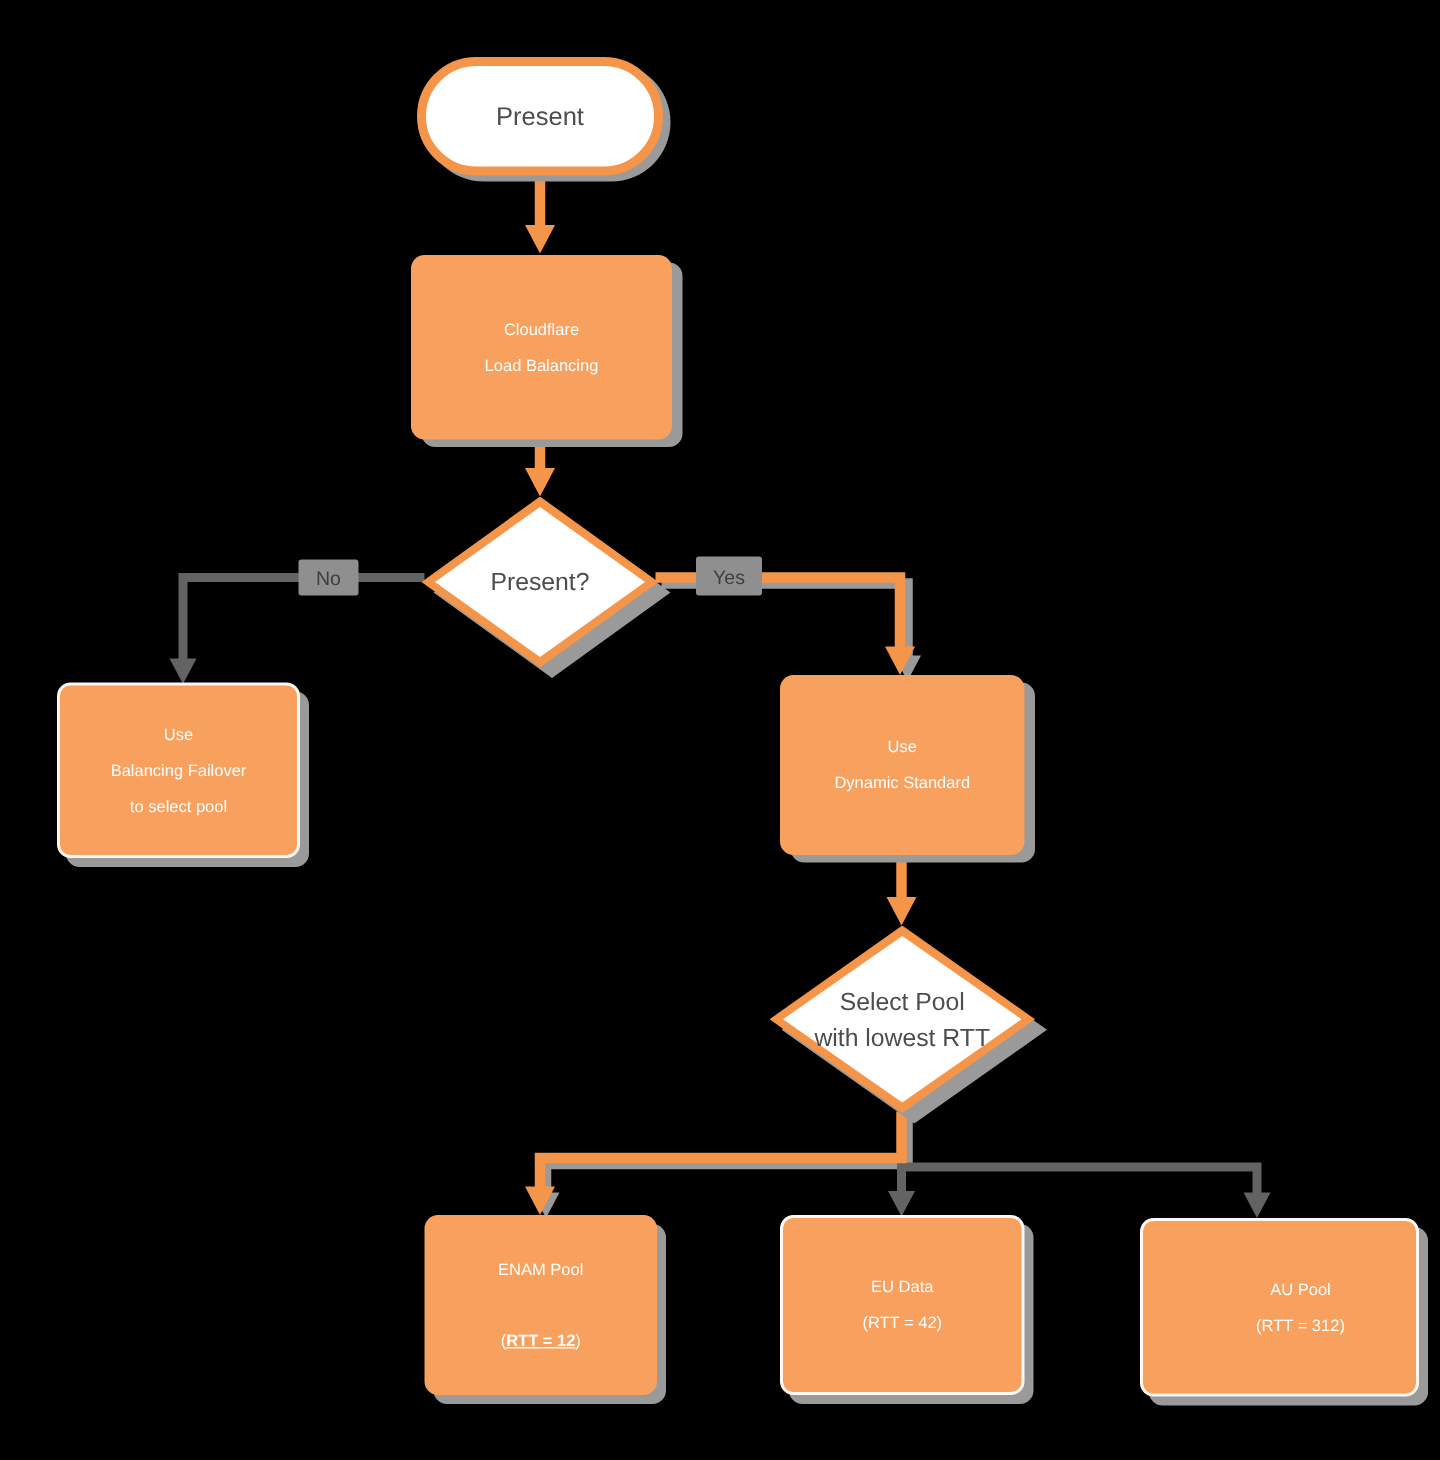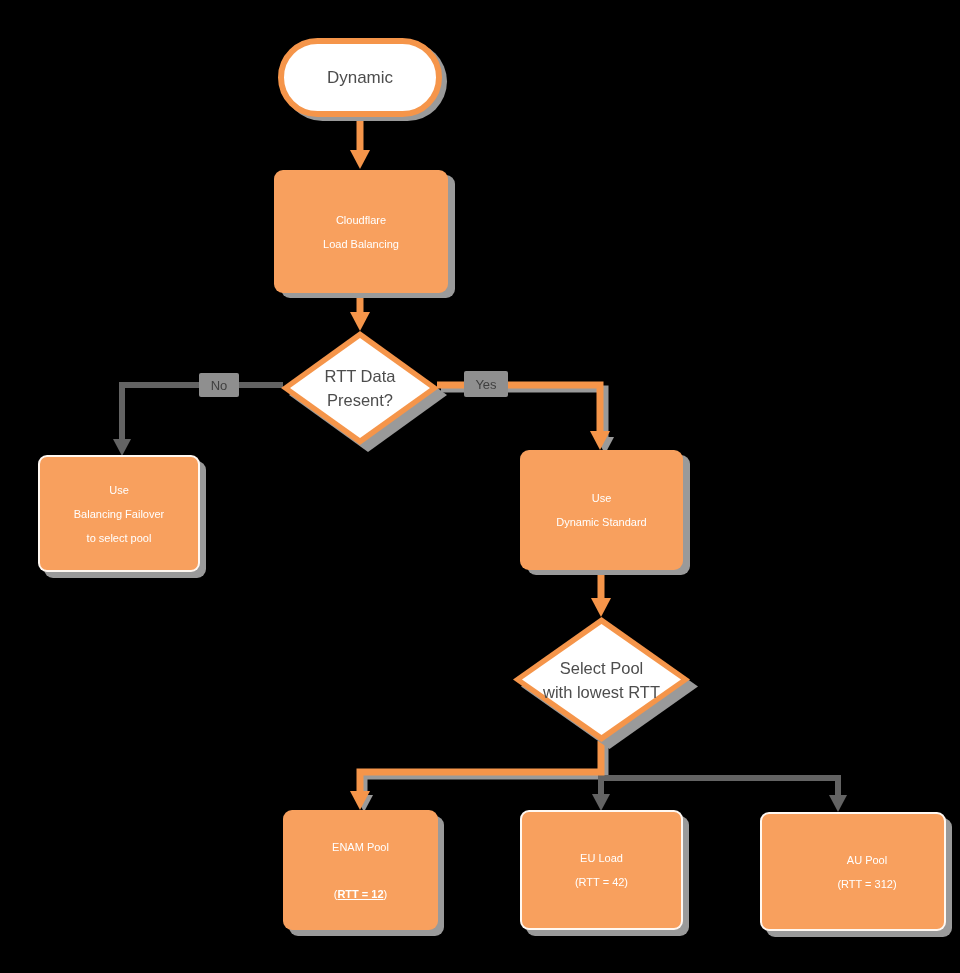--- a/index.html
+++ b/index.html
@@ -61,34 +61,33 @@
     <polygon points="360,331 350,312 370,312" fill="#F5954A"></polygon>
     <path d="M437,385 L600,385 L600,434" fill="none" stroke="#F5954A" stroke-width="7"></path>
     <polygon points="600,450 590,431 610,431" fill="#F5954A"></polygon>
     <path d="M601,570 L601,601" fill="none" stroke="#F5954A" stroke-width="7"></path>
     <polygon points="601,617 591,598 611,598" fill="#F5954A"></polygon>
     <path d="M601,741 L601,772 L360,772 L360,795" fill="none" stroke="#F5954A" stroke-width="7"></path>
     <polygon points="360,810 350,791 370,791" fill="#F5954A"></polygon>
   </svg>
 
   <div class="stadium" style="left:278px;top:38px;width:152px;height:67px;">
-    <span>Dynamic</span>
+    <span>Present</span>
   </div>
 
   <div class="node-box" style="left:274px;top:170px;width:174px;height:123px;">
     <span>Cloudflare</span>
     <span>Load Balancing</span>
   </div>
 
   <div class="diamond-wrap" style="left:281px;top:331px;width:158px;height:114px;">
     <div class="diamond-layer diamond-shadow"></div>
     <div class="diamond-layer diamond-border"></div>
     <div class="diamond-layer diamond-inner"></div>
     <div class="diamond-text">
-      <div>RTT Data</div>
       <div>Present?</div>
     </div>
   </div>
 
   <div class="edge-label" style="left:199px;top:373px;width:40px;height:24px;">
     <span>No</span>
   </div>
 
   <div class="edge-label" style="left:464px;top:371px;width:44px;height:26px;">
     <span>Yes</span>
@@ -114,21 +113,21 @@
       <div>with lowest RTT</div>
     </div>
   </div>
 
   <div class="node-box" style="left:283px;top:810px;width:155px;height:120px;box-shadow:6px 6px 0 #9A9A9A;gap:23px;">
     <span>ENAM Pool</span>
     <span><span>(</span><span class="bold">RTT = 12</span><span>)</span></span>
   </div>
 
   <div class="node-box light-border" style="left:520px;top:810px;width:159px;height:116px;box-shadow:6px 6px 0 #9A9A9A;">
-    <span>EU Load</span>
+    <span>EU Data</span>
     <span>(RTT = 42)</span>
   </div>
 
   <div class="node-box light-border" style="left:760px;top:812px;width:154px;height:115px;box-shadow:6px 6px 0 #9A9A9A;padding-left:28px;">
     <span>AU Pool</span>
     <span>(RTT = 312)</span>
   </div>
 
 </div>
 

